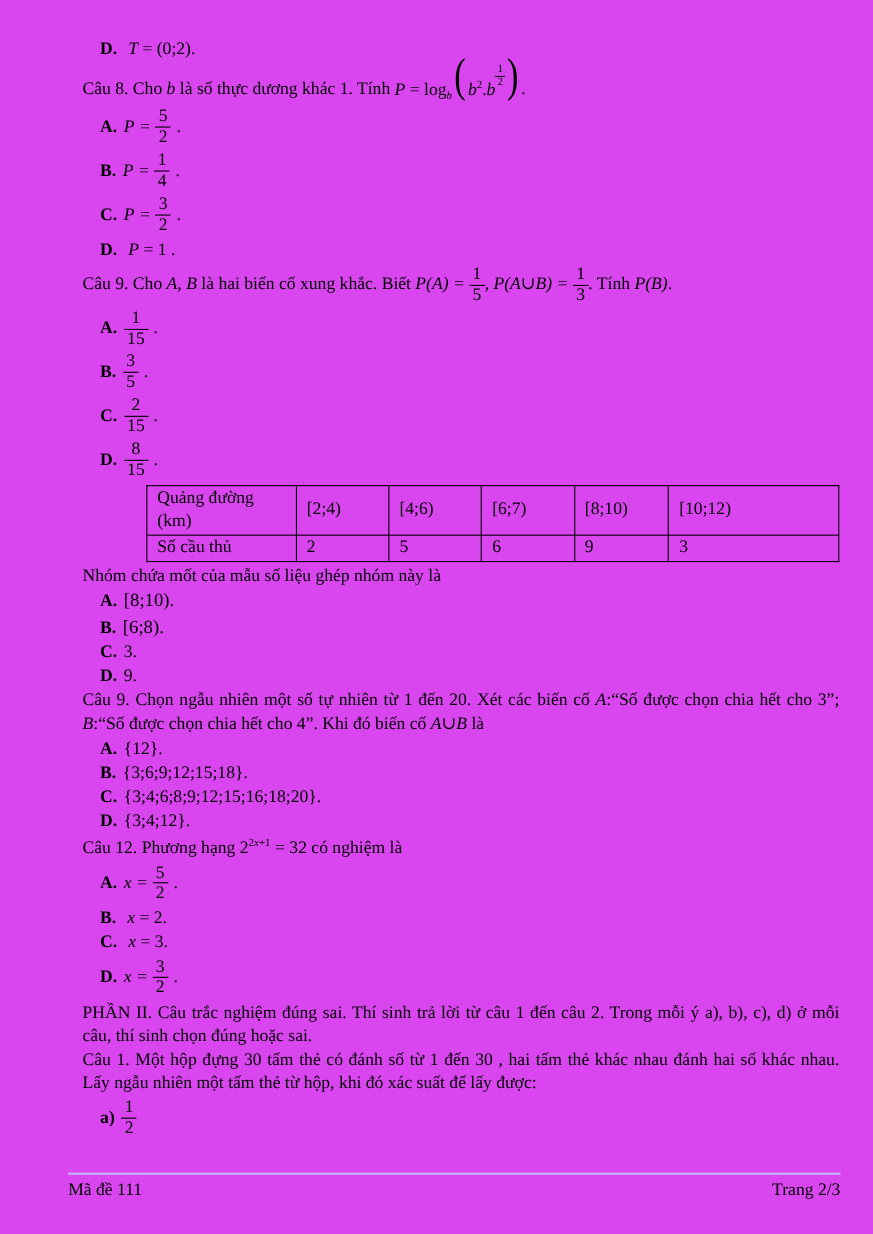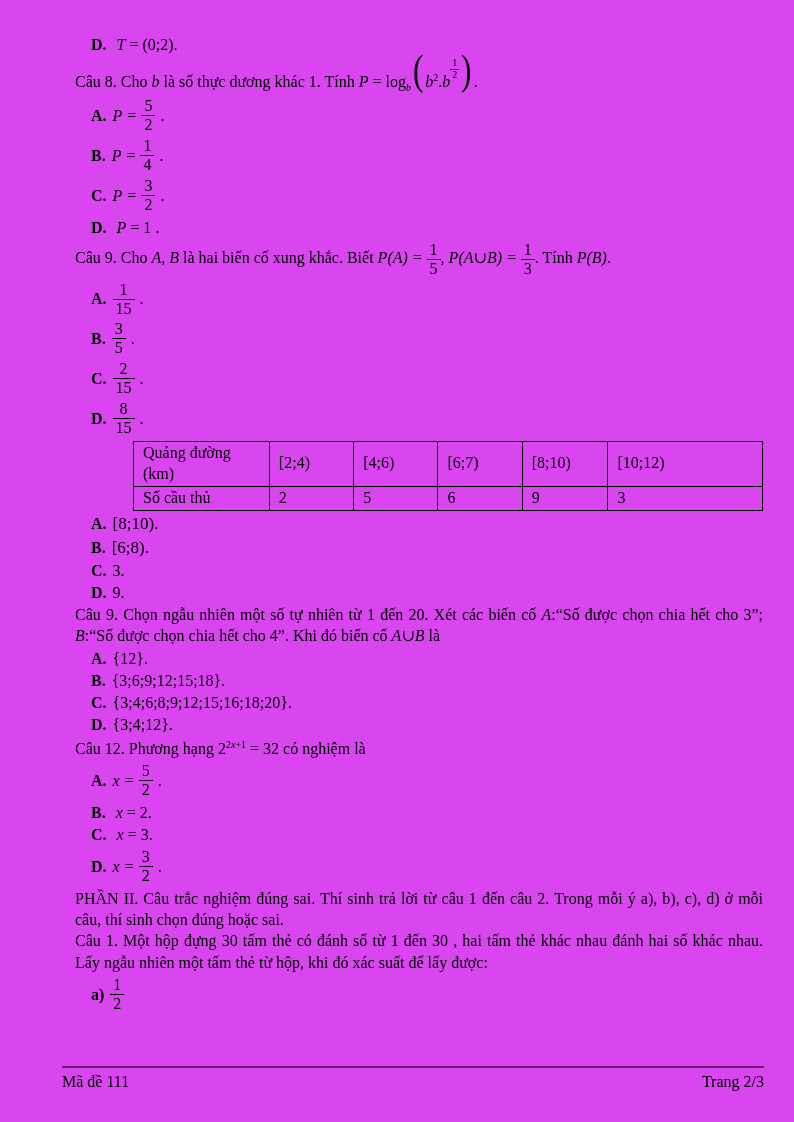--- a/index.html
+++ b/index.html
@@ -25,21 +25,21 @@
   .bigp { font-size:270%; font-weight:300; line-height:0; display:inline-block;
           transform:scaleX(.72); font-style:normal; position:relative; top:-3px; }
   .sfrac { display:inline-block; text-align:center; font-size:10px; line-height:1.08;
            vertical-align:9px; font-style:normal; }
   .sfnum { display:block; border-bottom:1px solid #000; padding:0 2px; }
   .sfden { display:block; }
   .qtable { border-collapse:collapse; margin:4px 0 2px 58px; }
   .qtable td { border:1.4px solid #000; padding:0 6px 2px 9px; }
   .sect { margin-top:3px; }
   .footer { position:absolute; left:62px; width:702px; bottom:30px;
-            border-top:2px solid #701a75; display:flex; justify-content:space-between;
+            border-top:2px solid #c4b5fd; display:flex; justify-content:space-between;
             padding-top:3px; }
 </style>
 </head>
 <body>
 
 <div class="page">
   <div class="content">
 
     <div class="opt">
       <span class="olabel">D.</span>
@@ -149,20 +149,23 @@
       <tr>
         <td>Số cầu thủ</td>
         <td>2</td>
         <td>5</td>
         <td>6</td>
         <td>9</td>
         <td>3</td>
       </tr>
     </tbody>
       </table>
+    <p class="para">
+      <span>Nhóm chứa mốt của mẫu số liệu ghép nhóm này là</span>
+    </p>
     <div class="opt" style="font-size:17px">
       <span class="olabel" style="font-size:16px">A.</span><span>[8;10).</span>
     </div>
     <div class="opt" style="font-size:17px">
       <span class="olabel" style="font-size:16px">B.</span><span>[6;8).</span>
     </div>
     <div class="opt">
       <span class="olabel">C.</span><span>3.</span>
     </div>
     <div class="opt">

